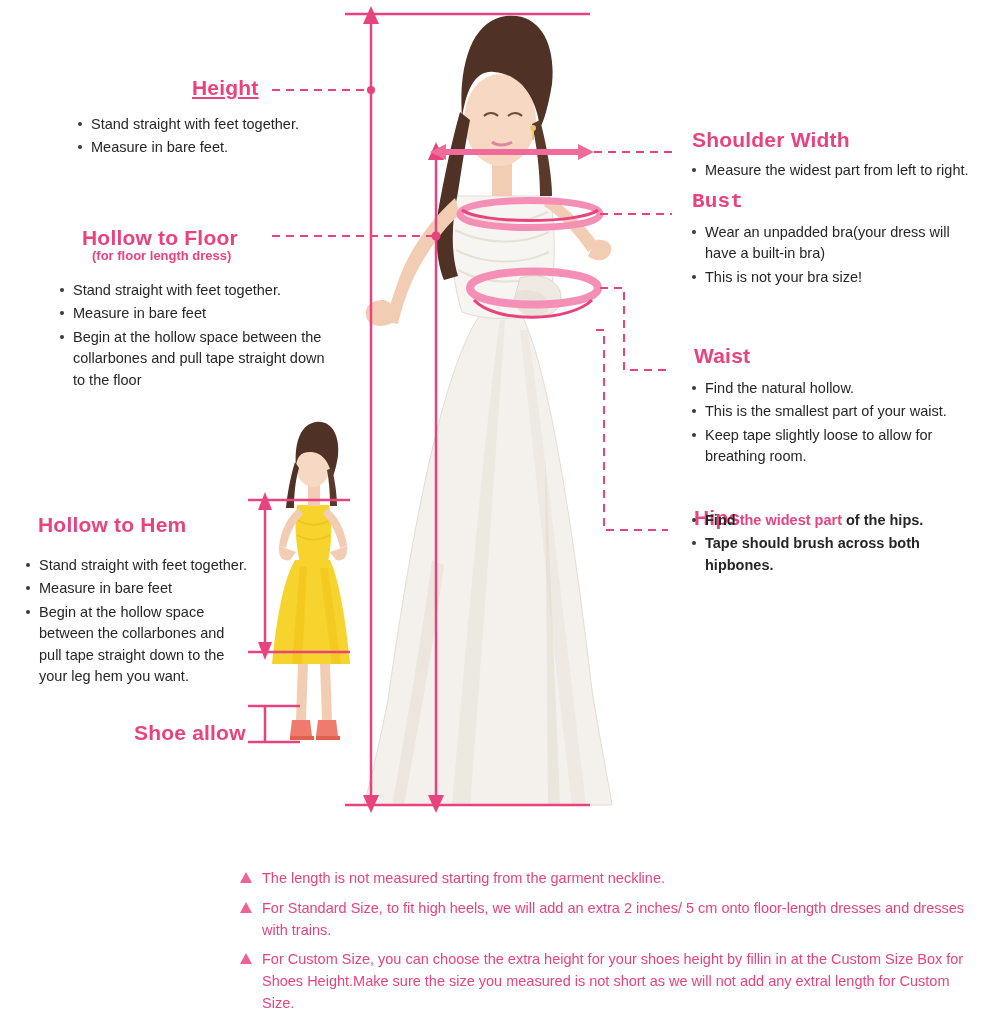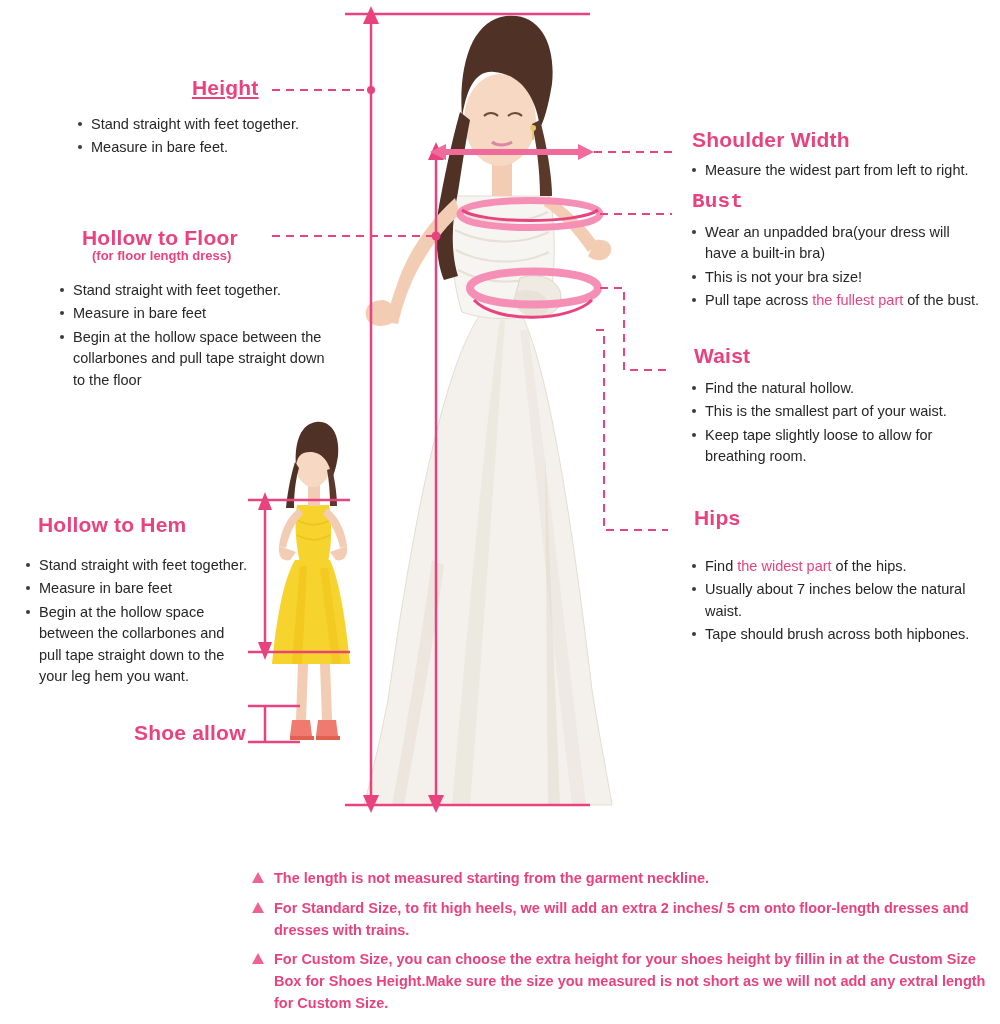--- a/index.html
+++ b/index.html
@@ -250,47 +250,43 @@
     <ul class="blist">
       <li>Measure the widest part from left to right.</li>
     </ul>
   </div>
 
   <div class="abs heading" style="left:692px; top:190px;font-family:Liberation Mono, monospace;">Bust</div>
   <div class="abs" style="left:676px; top:208px; width:318px;">
     <ul class="blist">
       <li>Wear an unpadded bra(your dress will have a built-in bra)</li>
       <li>This is not your bra size!</li>
-      <li>
-        <span>Pull tape across </span><span class="pinktext">the fullest part</span><span> of the bust.</span>
-      </li>
     </ul>
   </div>
 
   <div class="abs heading" style="left:694px; top:344px;">Waist</div>
   <div class="abs" style="left:676px; top:364px; width:318px;">
     <ul class="blist">
       <li>Find the natural hollow.</li>
       <li>This is the smallest part of your waist.</li>
       <li>Keep tape slightly loose to allow for breathing room.</li>
     </ul>
   </div>
 
   <div class="abs heading" style="left:694px; top:506px;">Hips</div>
-  <div class="abs" style="left:676px; top:542px; width:318px;">
+  <div class="abs" style="left:676px; top:496px; width:318px;font-weight:bold;">
     <ul class="blist">
       <li>
         <span>Find </span><span class="pinktext">the widest part</span><span> of the hips.</span>
       </li>
-      <li>Usually about 7 inches below the natural waist.</li>
       <li>Tape should brush across both hipbones.</li>
     </ul>
   </div>
 
-  <div class="abs notes" style="left:252px; top:868px; width:740px;font-weight:bold;">
+  <div class="abs notes" style="left:240px; top:868px; width:740px;">
     <div class="note-row">
       <span class="tri"></span>
       <span>The length is not measured starting from the garment neckline.</span>
     </div>
     <div class="note-row">
       <span class="tri"></span>
       <span>For Standard Size, to fit high heels, we will add an extra 2 inches/ 5  cm onto floor-length dresses and dresses with trains.</span>
     </div>
     <div class="note-row">
       <span class="tri"></span>

